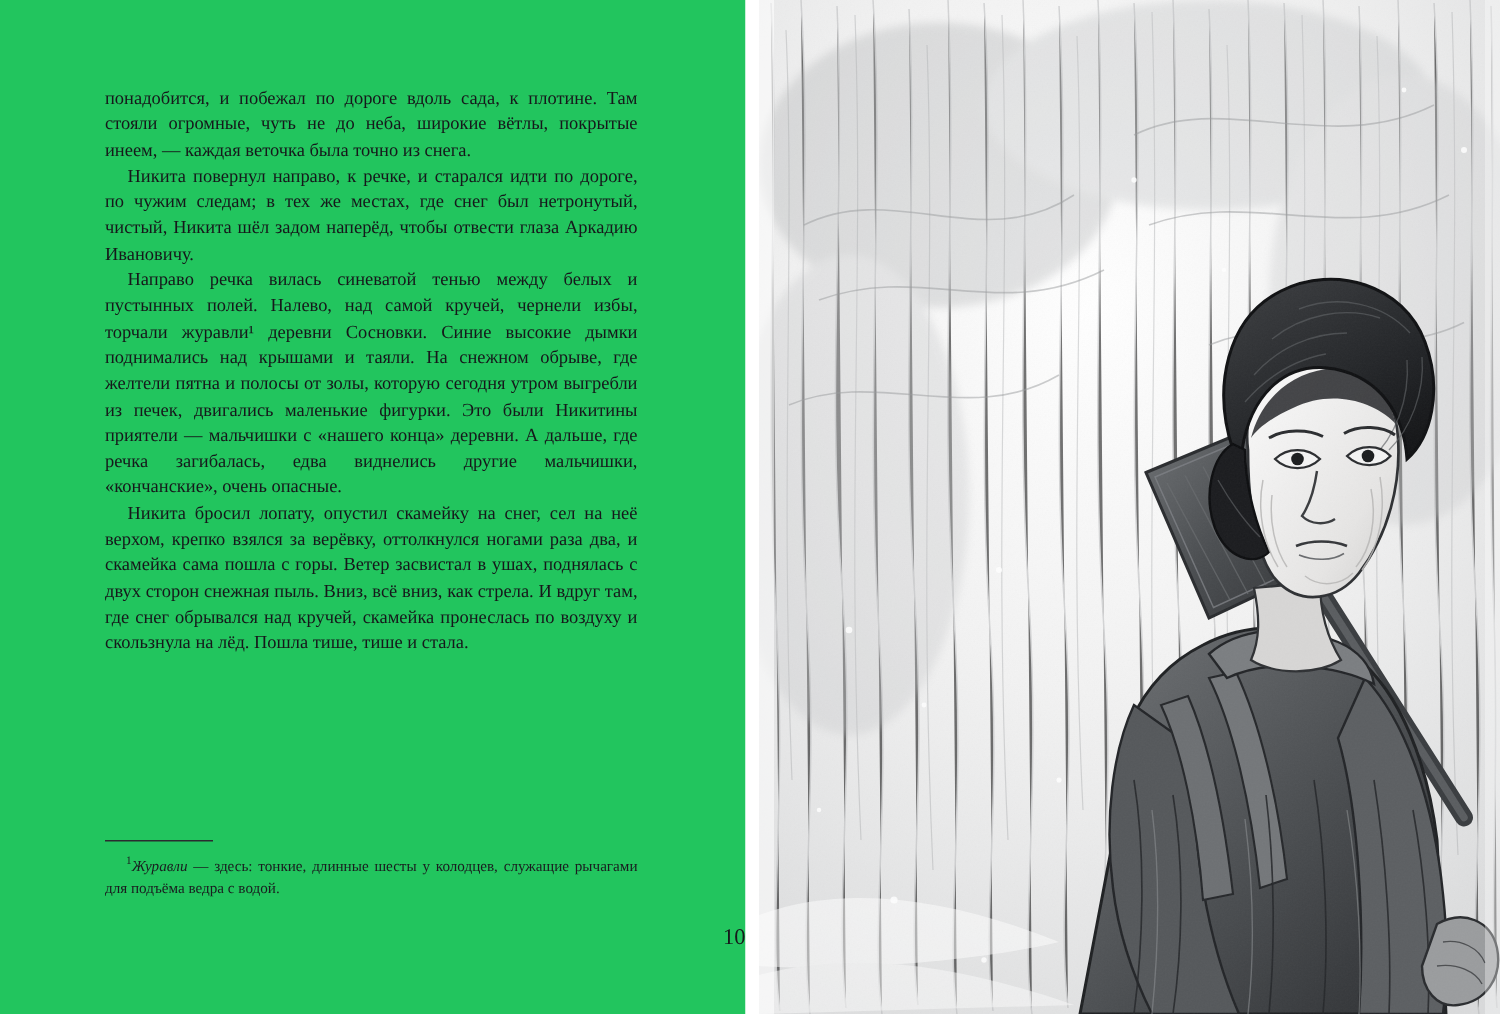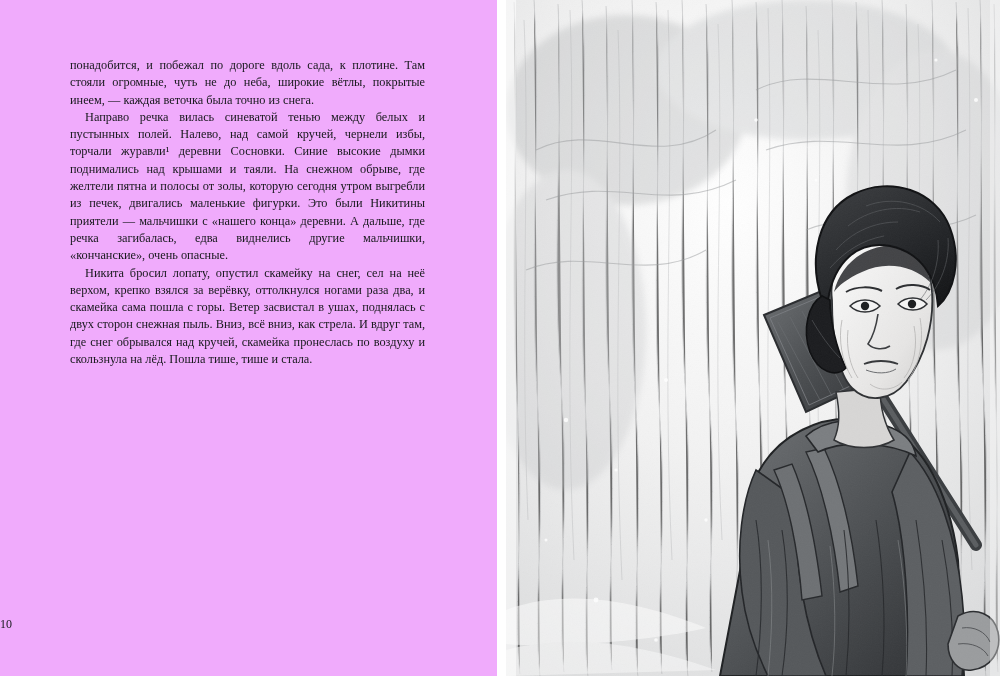--- a/index.html
+++ b/index.html
@@ -18,21 +18,21 @@
     width: 1000px;
     height: 676px;
     display: flex;
     background: #ffffff;
   }
   
   .page-left {
     position: relative;
     width: 497px;
     height: 676px;
-    background: #f0abfc;
+    background: #22c55e;
     box-sizing: border-box;
   }
   .text-column {
     position: absolute;
     left: 70px;
     top: 57px;
     width: 355px;
   }
   .para {
     margin: 0;
@@ -71,22 +71,22 @@
     vertical-align: super;
   }
   .footnote .fn-term {
     font-style: italic;
   }
   .page-number {
     position: absolute;
     left: 0;
     right: 0;
     top: 617px;
-    text-align: left;
-    font-size: 12px;
+    text-align: right;
+    font-size: 15px;
     color: #16181b;
   }
 
   
   .page-right {
     position: relative;
     width: 503px;
     height: 676px;
     overflow: hidden;
     background: #ffffff;
@@ -104,24 +104,29 @@
   }
 </style>
 </head>
 <body>
 
 <div class="spread">
 
   <div class="page-left">
     <div class="text-column">
       <p class="para">понадобится, и побежал по дороге вдоль сада, к плотине. Там стояли огромные, чуть не до неба, широкие вётлы, покрытые инеем, — каждая веточка была точно из снега.</p>
+      <p class="para">Никита повернул направо, к речке, и старался идти по дороге, по чужим следам; в тех же местах, где снег был нетронутый, чистый, Никита шёл задом наперёд, чтобы отвести глаза Аркадию Ивановичу.</p>
       <p class="para">Направо речка вилась синеватой тенью между белых и пустынных полей. Налево, над самой кручей, чернели избы, торчали журавли¹ деревни Сосновки. Синие высокие дымки поднимались над крышами и таяли. На снежном обрыве, где желтели пятна и полосы от золы, которую сегодня утром выгребли из печек, двигались маленькие фигурки. Это были Никитины приятели — мальчишки с «нашего конца» деревни. А дальше, где речка загибалась, едва виднелись другие мальчишки, «кончанские», очень опасные.</p>
       <p class="para">Никита бросил лопату, опустил скамейку на снег, сел на неё верхом, крепко взялся за верёвку, оттолкнулся ногами раза два, и скамейка сама пошла с горы. Ветер засвистал в ушах, поднялась с двух сторон снежная пыль. Вниз, всё вниз, как стрела. И вдруг там, где снег обрывался над кручей, скамейка пронеслась по воздуху и скользнула на лёд. Пошла тише, тише и стала.</p>
     </div>
 
+    <div class="footnote-wrap">
+      <div class="footnote-rule"></div>
+      <p class="footnote"><span class="fn-mark">1</span><span class="fn-term">Журавли</span><span> — здесь: тонкие, длинные шесты у колодцев, служащие рычагами для подъёма ведра с водой.</span></p>
+    </div>
 
     <div class="page-number">10</div>
   </div>
 
   <div class="page-right">
     <div class="illus">
       <svg width="494" height="676" viewBox="0 0 494 676" xmlns="http://www.w3.org/2000/svg">
         <defs>
 
           <radialGradient id="snowBg" cx="45%" cy="30%" r="85%">

